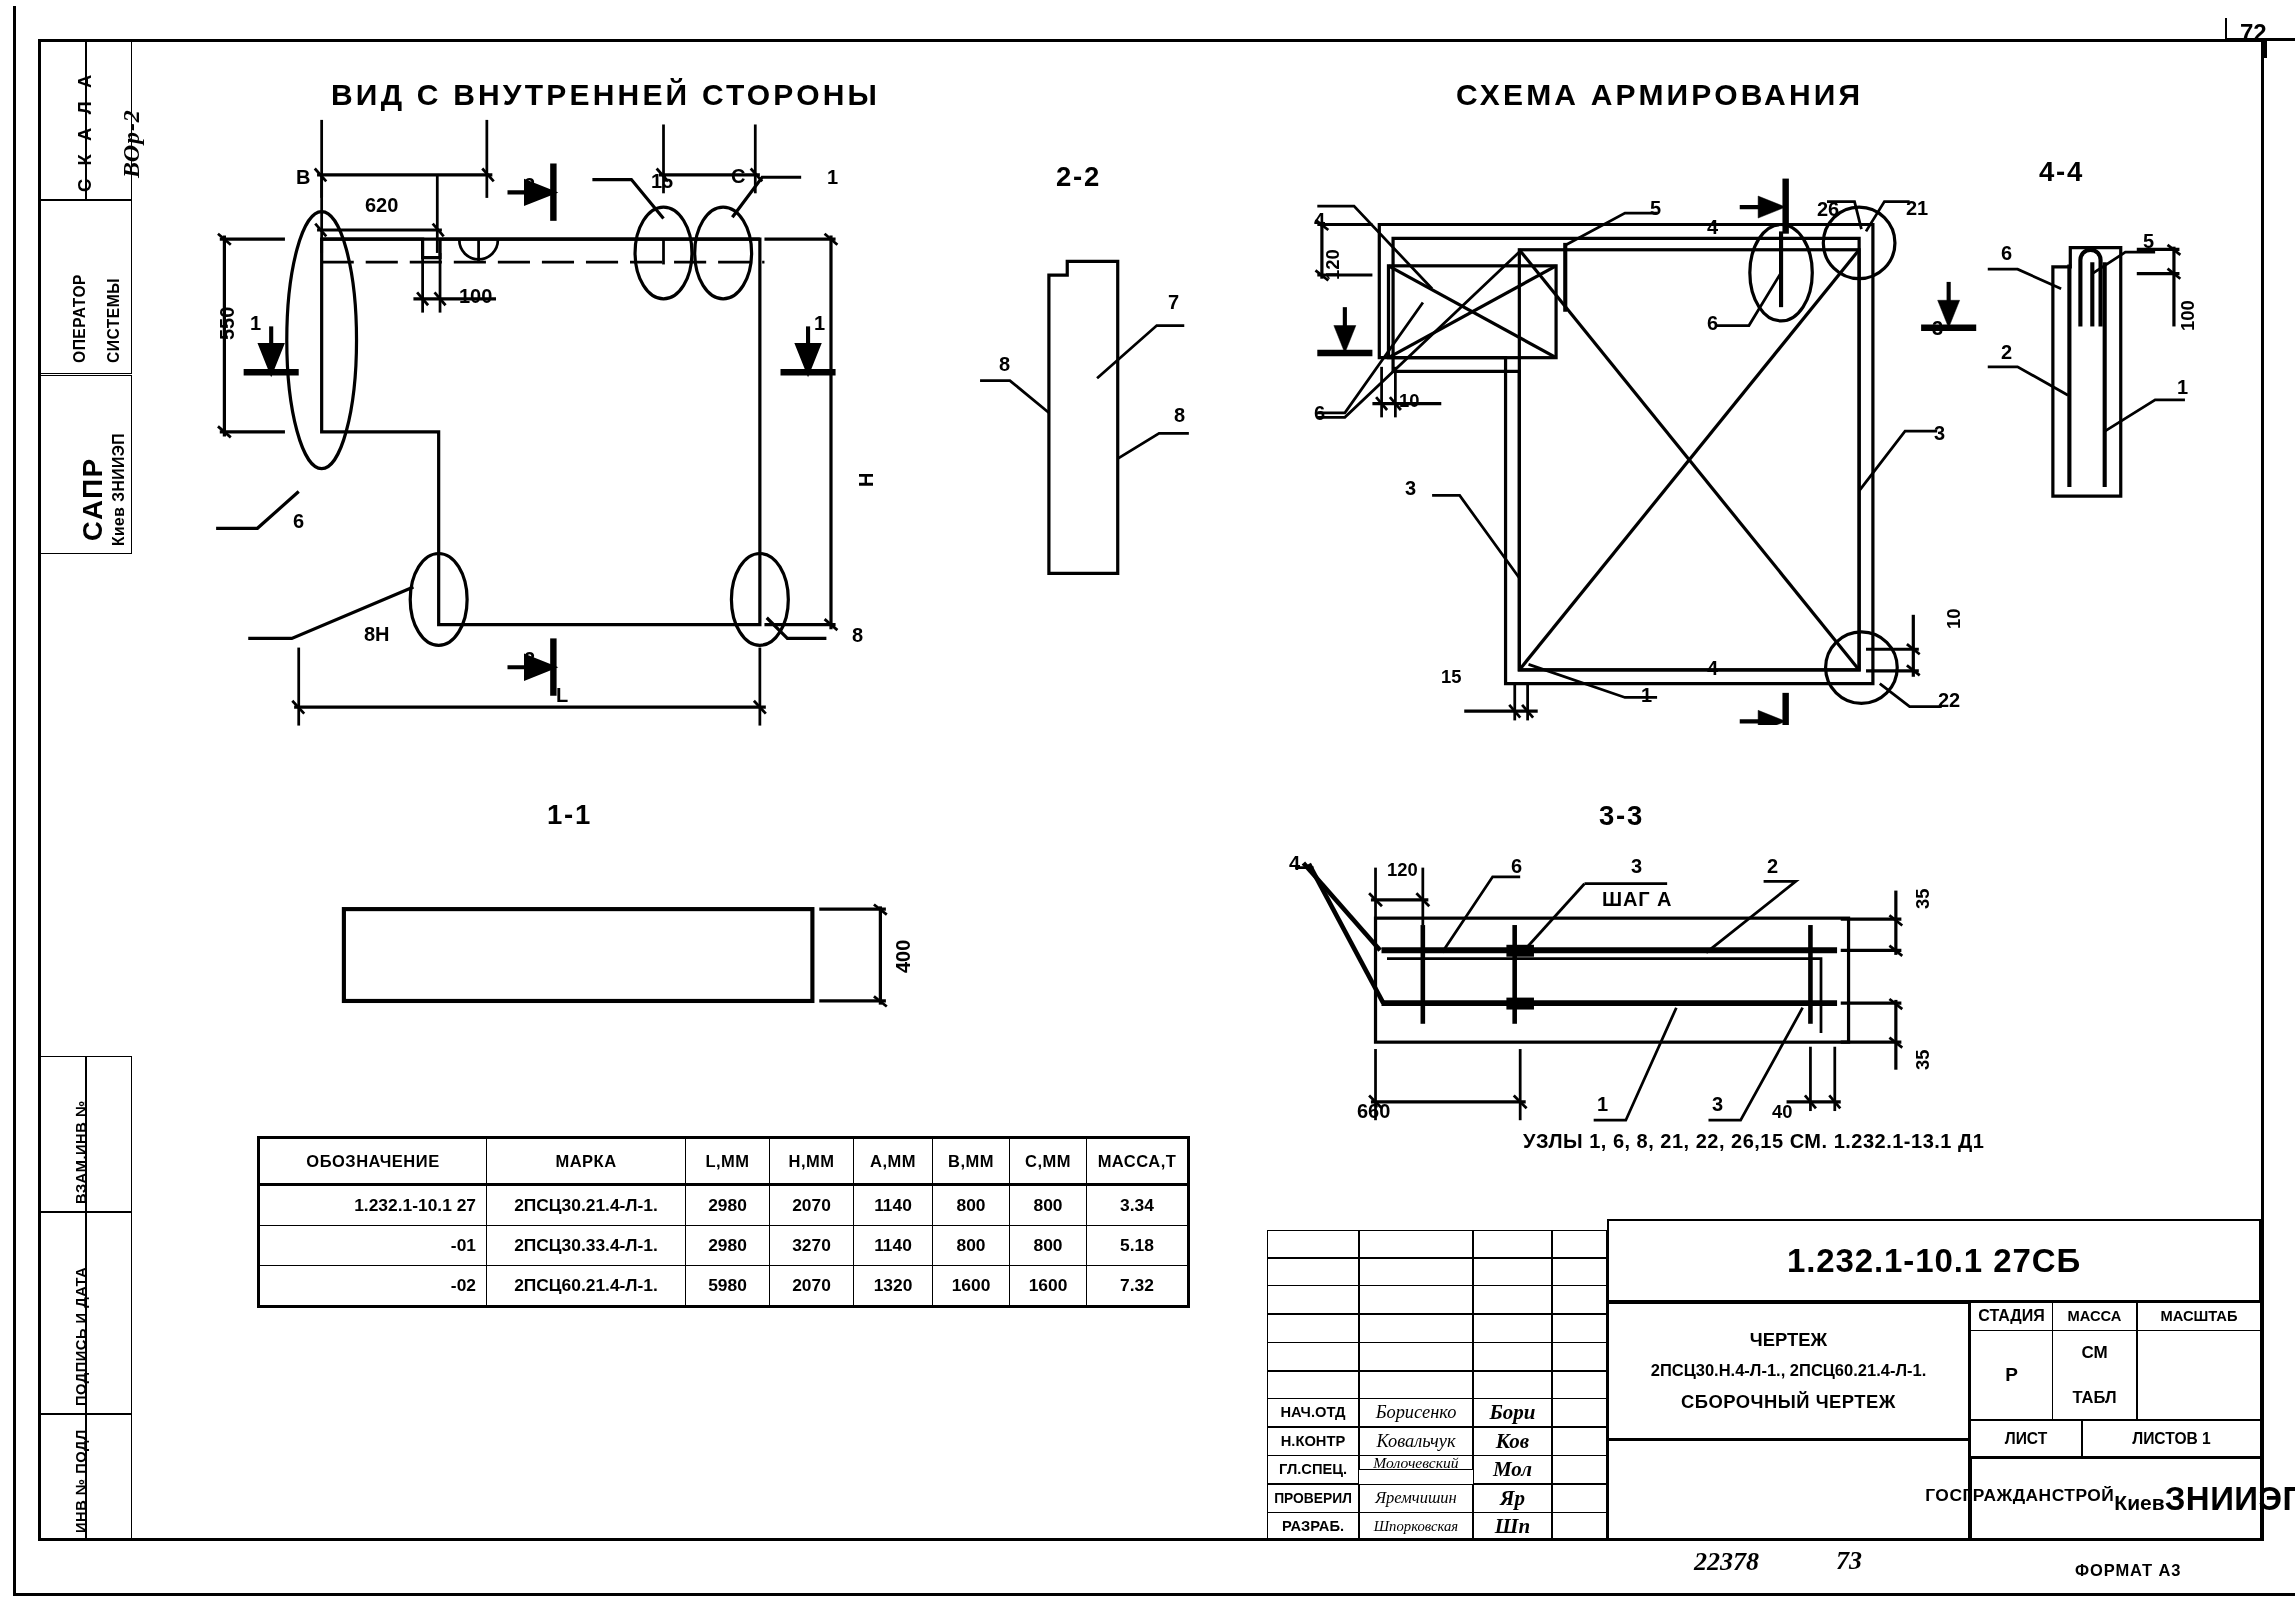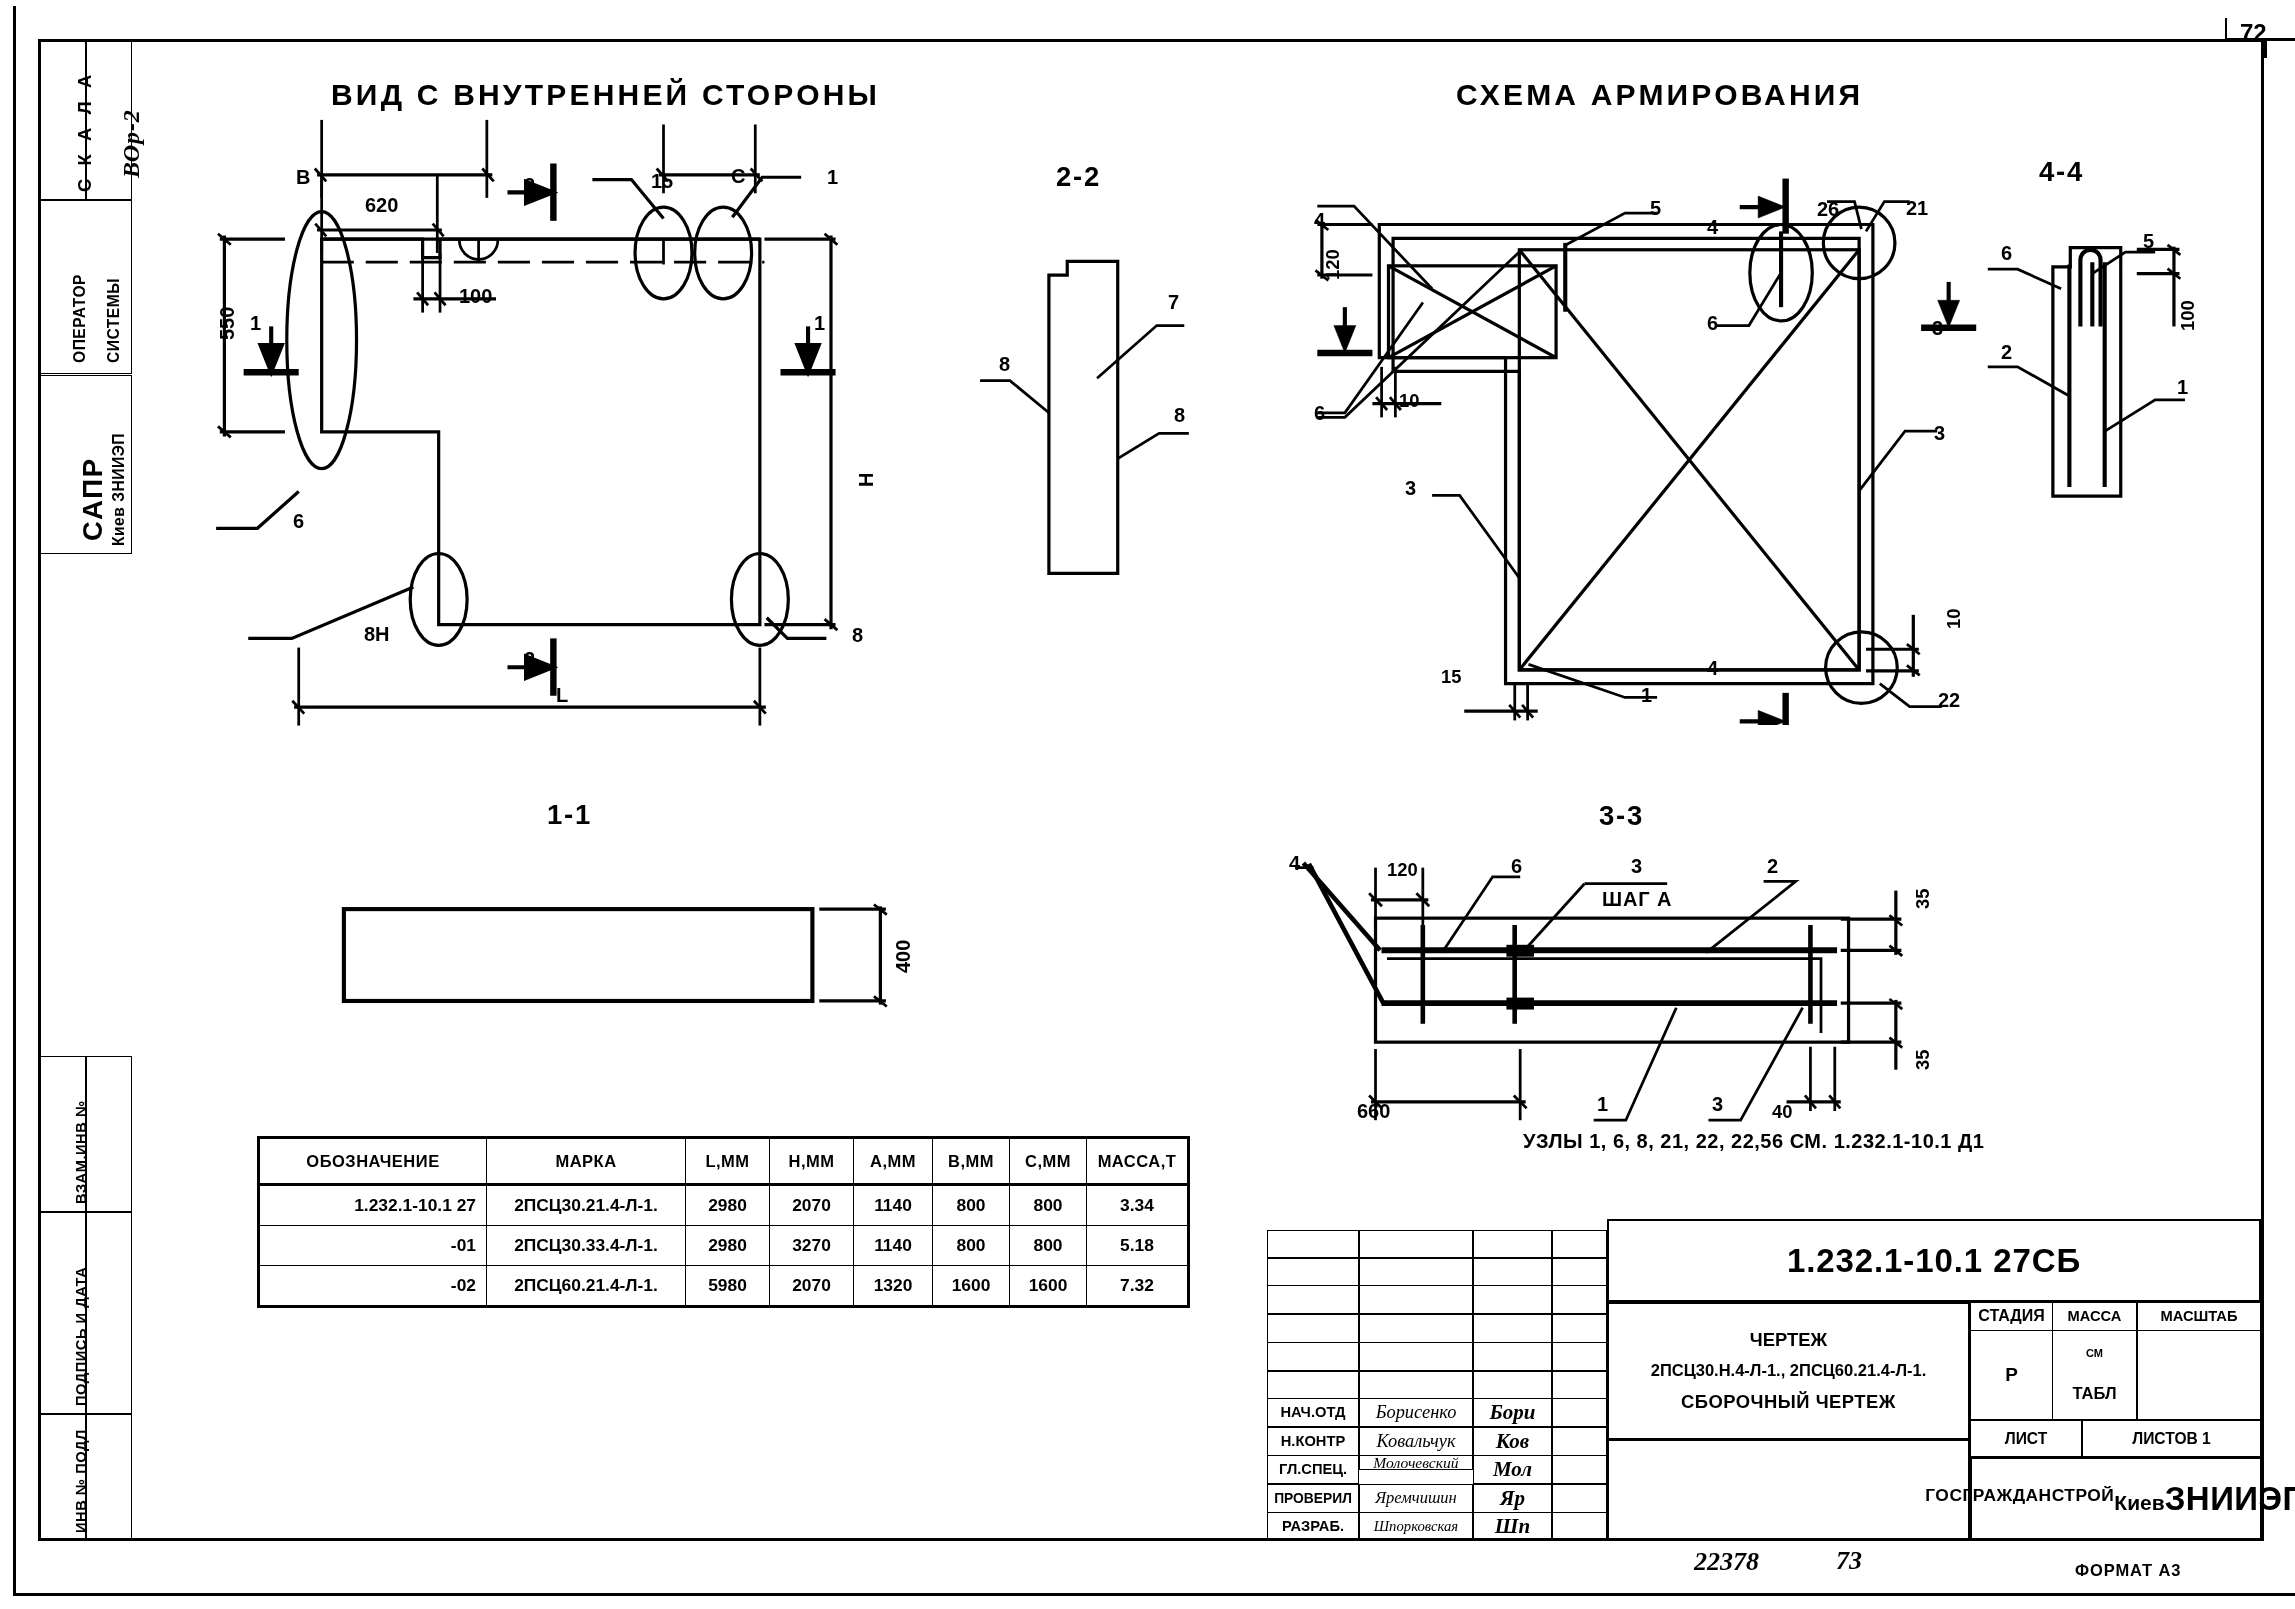--- a/index.html
+++ b/index.html
@@ -425,21 +425,21 @@
   <div class="txt" style="left:1767px;top:855px;font-size:20px;">2</div>
   <div class="txt" style="left:1602px;top:888px;font-size:20px;letter-spacing:0.9px;">ШАГ  А</div>
   <div class="txt" style="left:1387px;top:859px;font-size:18.4px;">120</div>
   <div class="txt" style="left:1357px;top:1100px;font-size:20px;">660</div>
   <div class="txt" style="left:1772px;top:1101px;font-size:18.4px;">40</div>
   <div class="vtxt" style="left:1912px;top:909px;transform:rotate(-90deg);font-size:18.4px;">35</div>
   <div class="vtxt" style="left:1912px;top:1070px;transform:rotate(-90deg);font-size:18.4px;">35</div>
   <div class="txt" style="left:1597px;top:1093px;font-size:20px;">1</div>
   <div class="txt" style="left:1712px;top:1093px;font-size:20px;">3</div>
 
-  <div class="txt" style="left:1523px;top:1130px;font-size:20px;letter-spacing:0.5px;">УЗЛЫ  1, 6, 8, 21, 22, 22,56 СМ.  1.232.1-10.1  Д1</div>
+  <div class="txt" style="left:1523px;top:1130px;font-size:20px;letter-spacing:0.5px;">УЗЛЫ  1, 6, 8, 21, 22, 26,15 СМ.  1.232.1-13.1  Д1</div>
 
   <table id="spectable">
     <thead>
       <tr>
         <th class="c0" style="text-align:center;padding-right:0;">ОБОЗНАЧЕНИЕ</th>
         <th class="c1">МАРКА</th>
         <th class="c2">L,ММ</th>
         <th class="c3">H,ММ</th>
         <th class="c4">A,ММ</th>
         <th class="c5">B,ММ</th>
@@ -543,21 +543,21 @@
     <div style="font-size:16.5px;margin-bottom:11px;">2ПСЦ30.Н.4-Л-1., 2ПСЦ60.21.4-Л-1.</div>
     <div style="font-size:18.4px;letter-spacing:0.5px;">СБОРОЧНЫЙ ЧЕРТЕЖ</div>
   </div>
 
   <div class="tbcell" style="left:1970px;top:1302px;width:83px;height:28.5px;font-size:16px;">СТАДИЯ</div>
   <div class="tbcell" style="left:2052px;top:1302px;width:85px;height:28.5px;font-size:14.7px;">МАССА</div>
   <div class="tbcell" style="left:2137px;top:1302px;width:124px;height:28.5px;font-size:14.7px;">МАСШТАБ</div>
 
   <div class="tbcell" style="left:1970px;top:1330px;width:83px;height:90px;font-size:19px;">Р</div>
   <div class="tbcell" style="left:2052px;top:1330px;width:85px;height:90px;flex-direction:column;">
-    <div style="font-size:11px;margin-bottom:25px;">СМ</div>
+    <div style="font-size:17px;margin-bottom:25px;">СМ</div>
     <div style="font-size:16.5px;">ТАБЛ</div>
   </div>
   <div class="tbcell" style="left:2137px;top:1330px;width:124px;height:90px;font-size:17.4px;"></div>
 
   <div class="tbcell" style="left:1970px;top:1420px;width:112px;height:37px;font-size:15.6px;">ЛИСТ</div>
   <div class="tbcell" style="left:2082px;top:1420px;width:179px;height:37px;font-size:15.6px;">ЛИСТОВ  1</div>
 
   <div class="tbcell tbthick" style="left:1607px;top:1439px;width:363px;height:101px;border-width:2.3px;"></div>
   <div class="tbcell tbthick" style="left:1970px;top:1457px;width:292px;height:84px;border-width:2.3px;">
     <div style="font-size:17.4px;margin-bottom:7.3px;letter-spacing:0.5px;">ГОСГРАЖДАНСТРОЙ</div>

